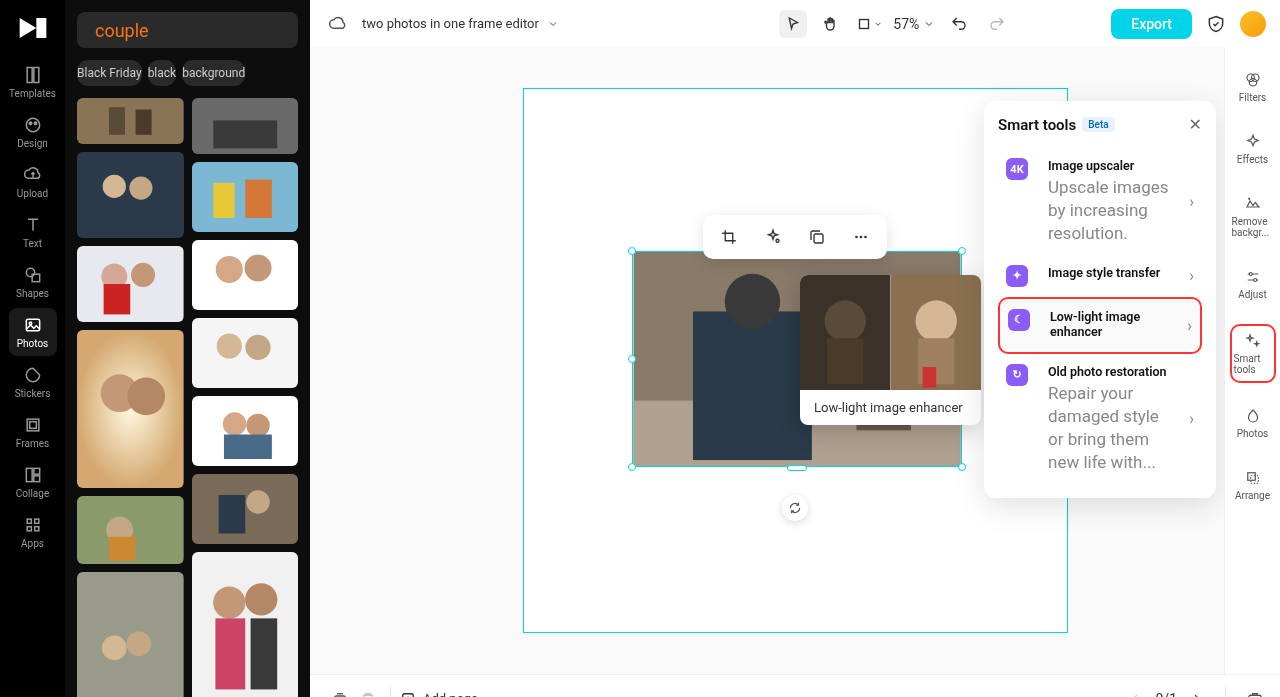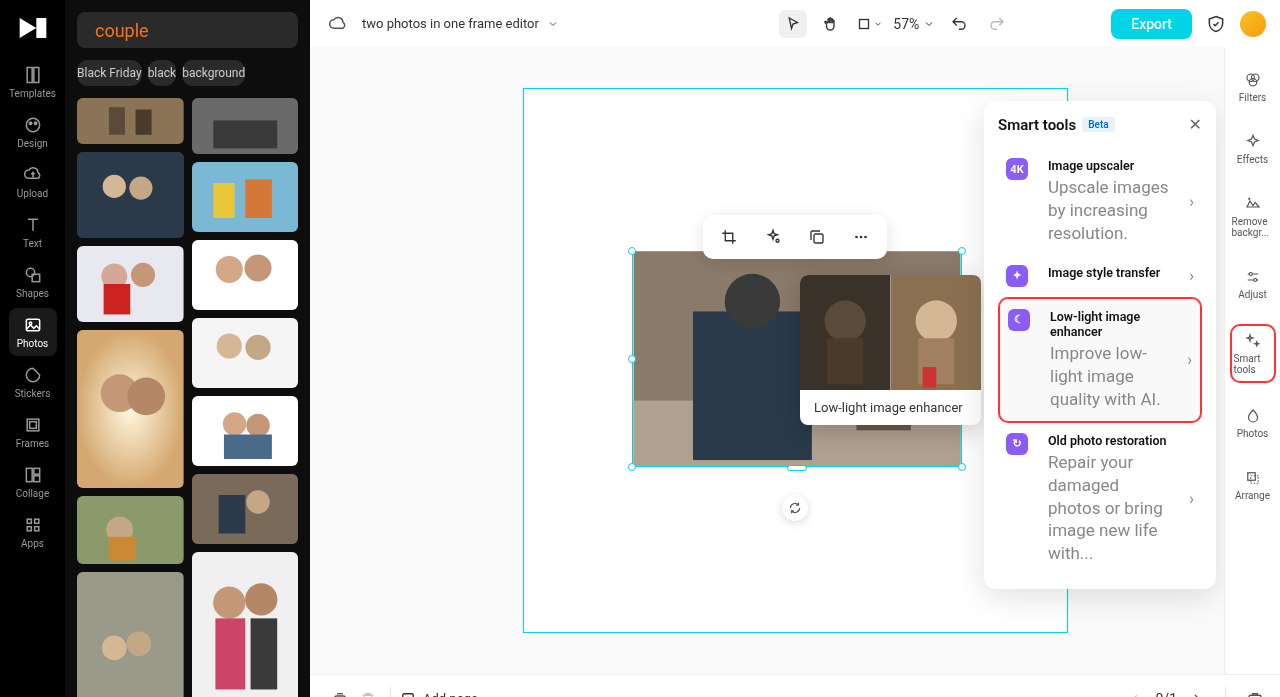--- a/index.html
+++ b/index.html
@@ -392,29 +392,28 @@
               <div class="tool-icon" style="background:#8b5cf6">✦</div>
               <div style="flex:1">
                 <div class="tool-title">Image style transfer</div>
               </div>
               <div class="tool-chevron">›</div>
             </div>
             <div class="tool-item highlighted">
               <div class="tool-icon" style="background:#8b5cf6">☾</div>
               <div style="flex:1">
                 <div class="tool-title">Low-light image enhancer</div>
-                <div class="tool-desc">Improve low-light image quality with AI.</div>
               </div>
               <div class="tool-chevron">›</div>
             </div>
             <div class="tool-item">
               <div class="tool-icon" style="background:#8b5cf6">↻</div>
               <div style="flex:1">
                 <div class="tool-title">Old photo restoration</div>
-                <div class="tool-desc">Repair your damaged photos or bring image new life with...</div>
+                <div class="tool-desc">Repair your damaged style or bring them new life with...</div>
               </div>
               <div class="tool-chevron">›</div>
             </div>
           </div>
       </div>
 
       <div class="right-rail" style="position:absolute;right:0;top:0;bottom:0">
         <div class="right-rail-item">
             <svg viewBox="0 0 24 24" fill="none" stroke="#555" stroke-width="1.6">
               <circle cx="9" cy="9" r="5"></circle>

